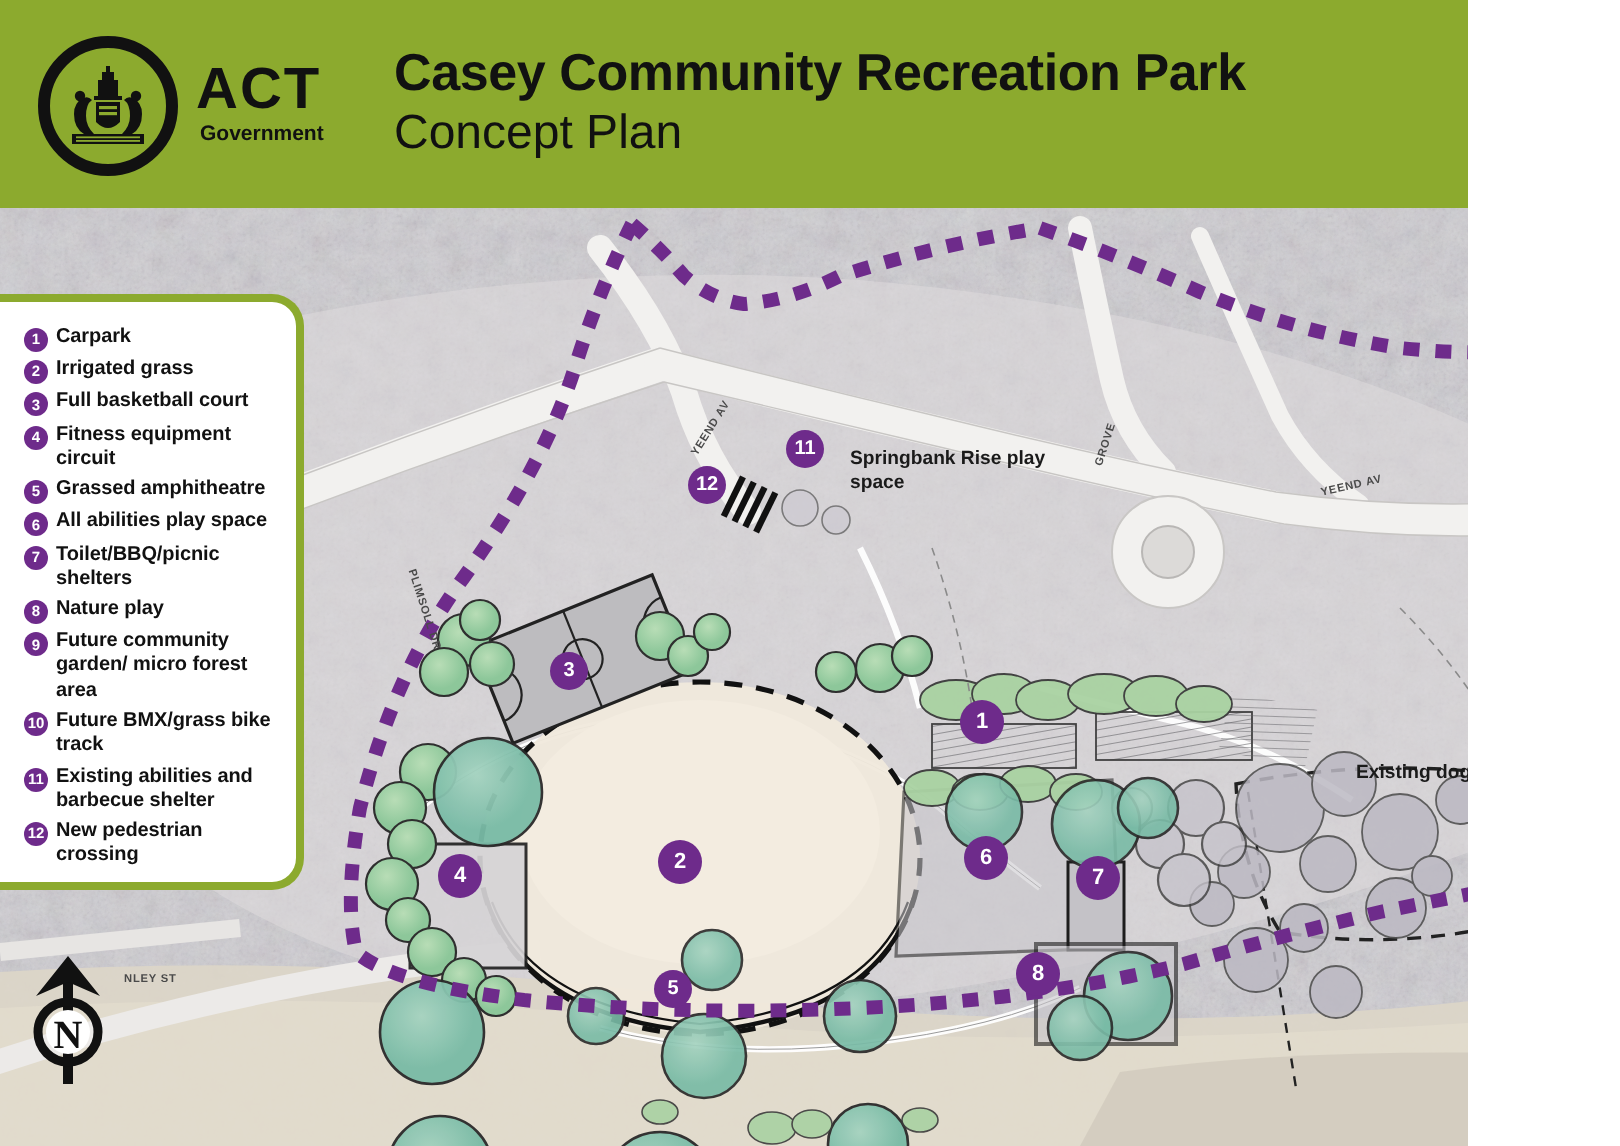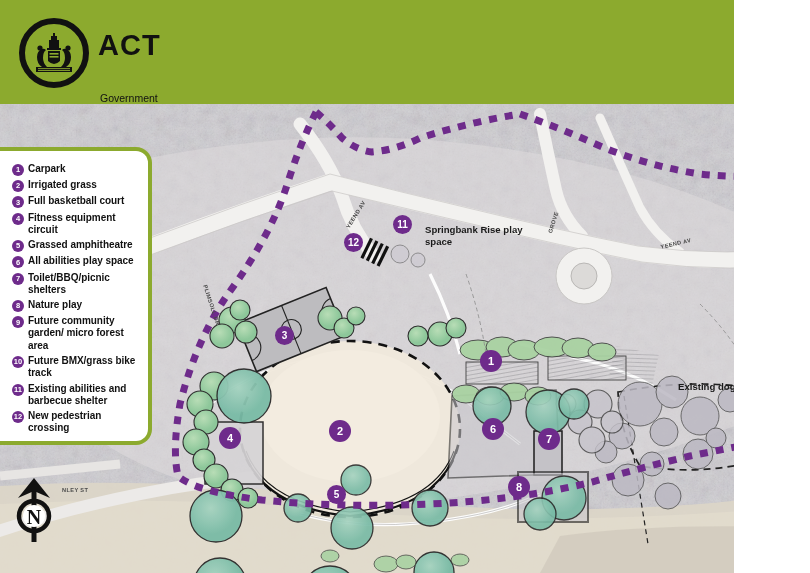--- a/index.html
+++ b/index.html
@@ -31,22 +31,22 @@
     width: 72px; height: 72px;
   }
   #act-word {
     position: absolute; left: 80px; top: 14px;
     font-size: 29px; font-weight: bold;
     letter-spacing: 1px; color: #111;
     line-height: 1;
   }
   #gov-word {
     position: absolute; left: 82px; top: 45px;
-    font-size: 10.5px; font-weight: normal;
-    color: #111; line-height: 1; margin-top: 31px;
+    font-size: 10.5px; font-weight: bold;
+    color: #111; line-height: 1;
   }
   #title-block { position: absolute; left: 197px; top: 22px; }
   #title-main {
     font-size: 26px; font-weight: bold; color: #111;
     line-height: 1.12; letter-spacing: -0.2px;
   }
   #title-sub {
     font-size: 24px; font-weight: normal; color: #111;
     line-height: 1.15; margin-top: 2px;
   }
@@ -156,20 +156,24 @@
 
         <path d="M48 32 q5 2 5 8 q0 7 -5 10 q-3 2 -5 0 q4 -4 4 -9 q0 -6 -3 -8 q2 -2 4 -1 z" fill="#111"></path>
         <circle cx="50" cy="31" r="2.6" fill="#111"></circle>
 
         <rect x="18" y="50" width="36" height="5" fill="#111"></rect>
         <rect x="20" y="51.2" width="32" height="0.9" fill="#8CAA2E"></rect>
         <rect x="20" y="53" width="32" height="0.9" fill="#8CAA2E"></rect>
       </svg>
       <div id="act-word">ACT</div>
       <div id="gov-word">Government</div>
+    </div>
+    <div id="title-block">
+      <div id="title-main">Casey Community Recreation Park</div>
+      <div id="title-sub">Concept Plan</div>
     </div>
   </div>
 
   <div id="map">
 
     <svg id="map-svg" width="810" height="469" viewBox="0 0 810 469">
       <defs>
 
         <filter id="noise">
           <feTurbulence type="fractalNoise" baseFrequency="0.55" numOctaves="4" seed="7"></feTurbulence>

